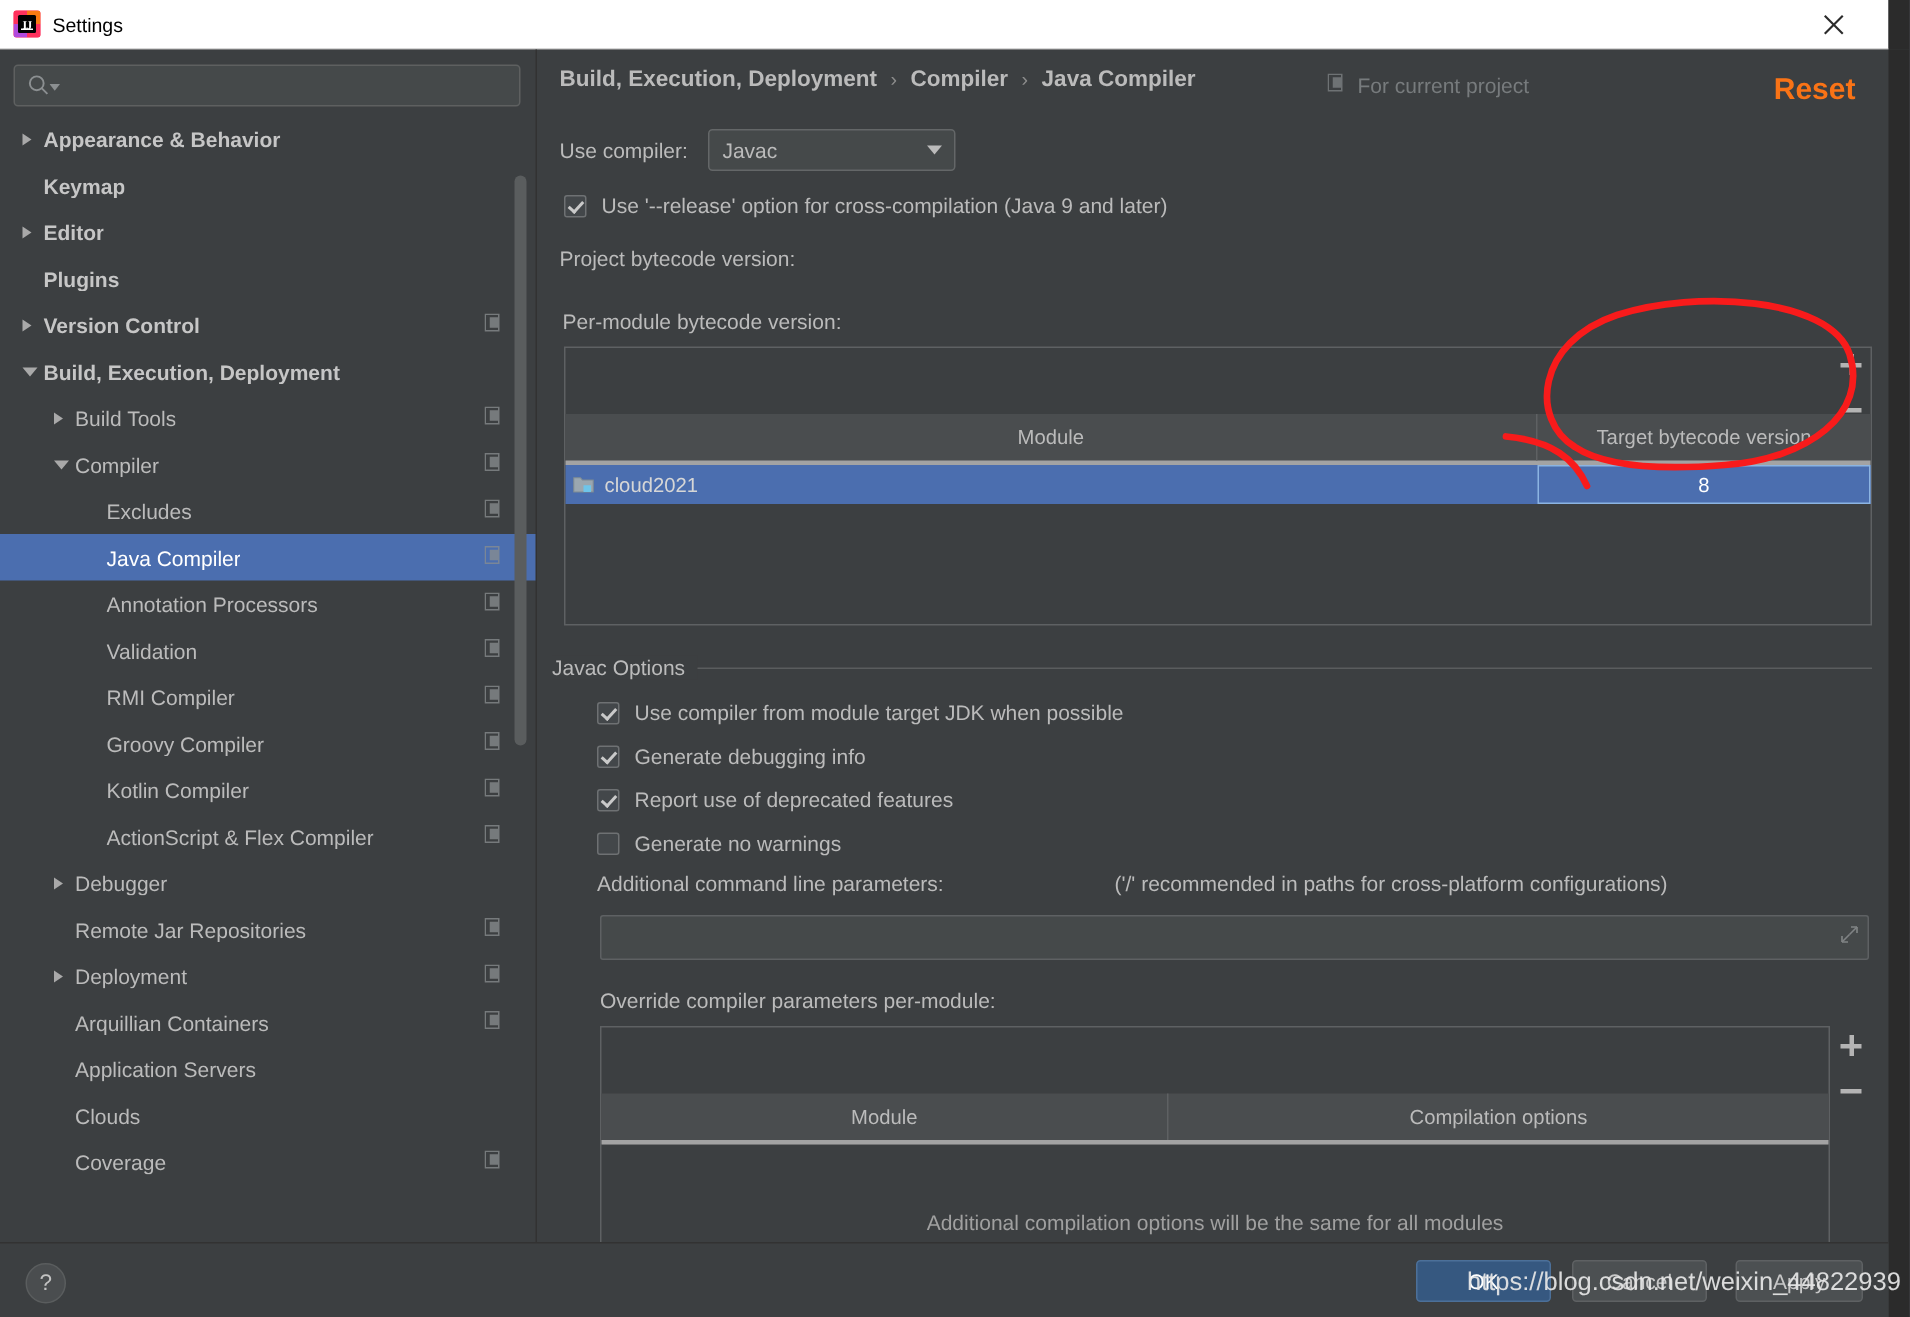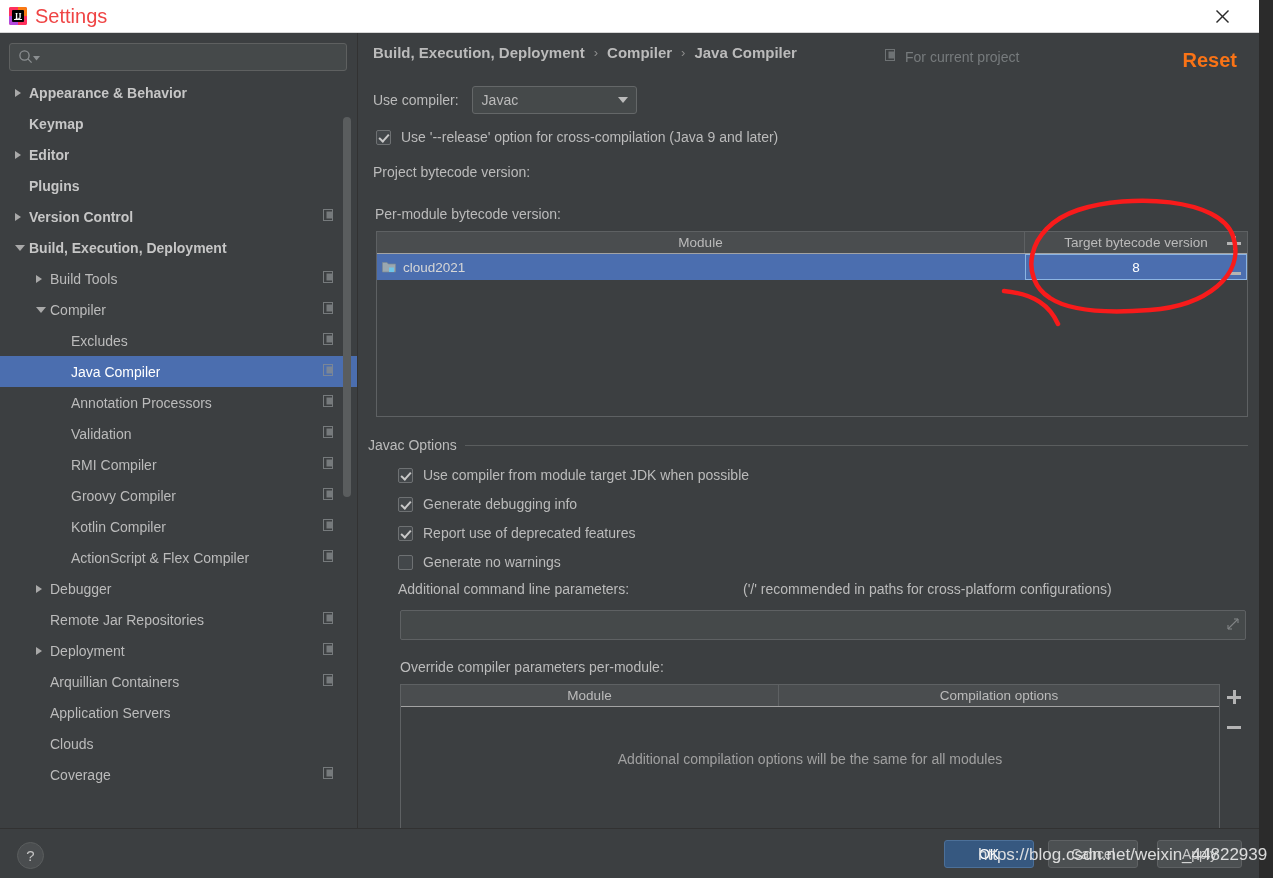--- a/index.html
+++ b/index.html
@@ -47,22 +47,22 @@
     background:#000; border-radius:1px;
     color:#fff; font-size:8px; font-weight:bold;
     display:flex; align-items:center; justify-content:center;
     letter-spacing:-0.5px;
     font-family:"Liberation Serif", serif;
   }
   .ij-logo .underline {
     position:absolute; left:5px; right:5px; bottom:5px; height:1.5px; background:#fff;
   }
   .title-text {
-    color: #ef4444;
-    font-size: 20px;
+    color: #000000;
+    font-size: 13px;
   }
   .close-btn {
     position: absolute; right: 14px; top: 0;
     width: 46px; height: 33px;
     display: flex; align-items: center; justify-content: center;
     cursor: pointer;
   }
   .close-btn svg { display:block; }
 
   
@@ -213,23 +213,24 @@
     transform: rotate(42deg);
   }
 
   
   .tbl {
     position: absolute;
     border: 1px solid #5e6163;
     background: #3c3f41;
   }
   .tbl-head {
-    display: flex; height: 22px;
+    display: flex; height: 34px;
     background: #4a4d4f;
-    border-bottom: 1px solid #a3a3a3;
+    border-bottom: 3px solid #a3a3a3;
+    margin-top: 44px;
   }
   .th {
     display: flex; align-items: center; justify-content: center;
     font-size: 13.5px; color: #bbbbbb;
     border-right: 1px solid #5e6163;
     height: 100%;
   }
   .th:last-child { border-right: none; }
   .tbl-body { position: relative; }
   .tr {

